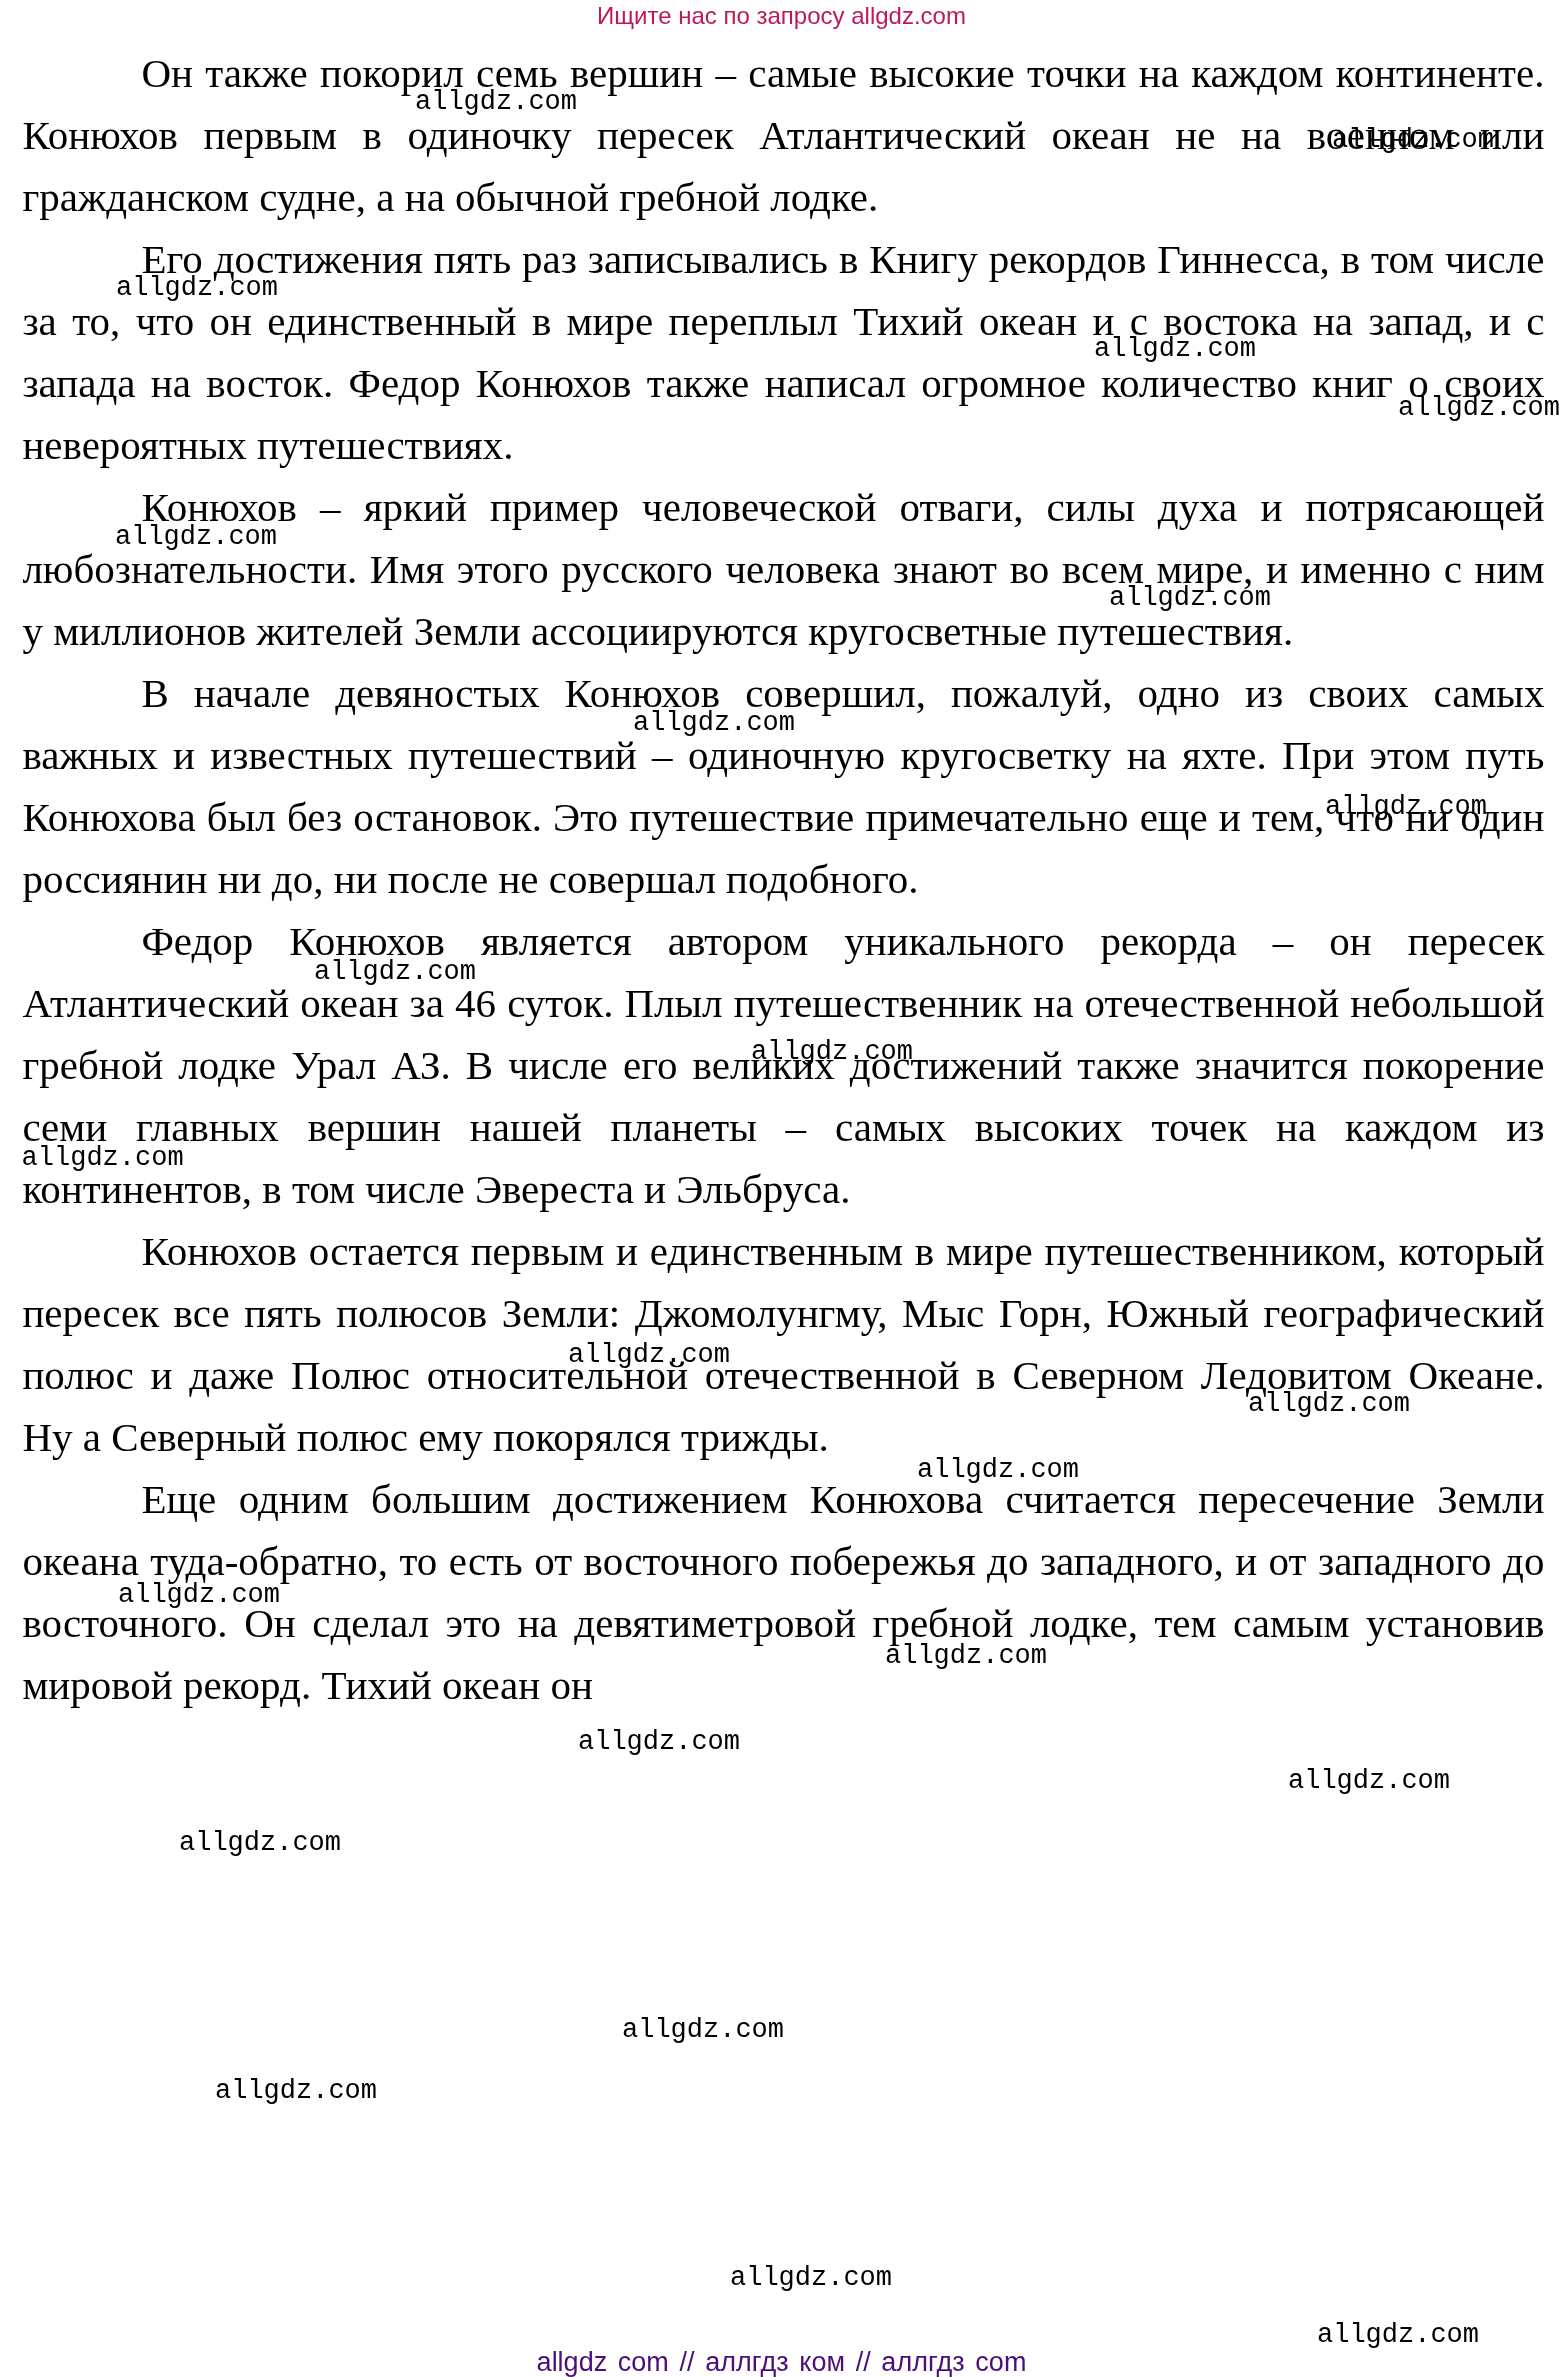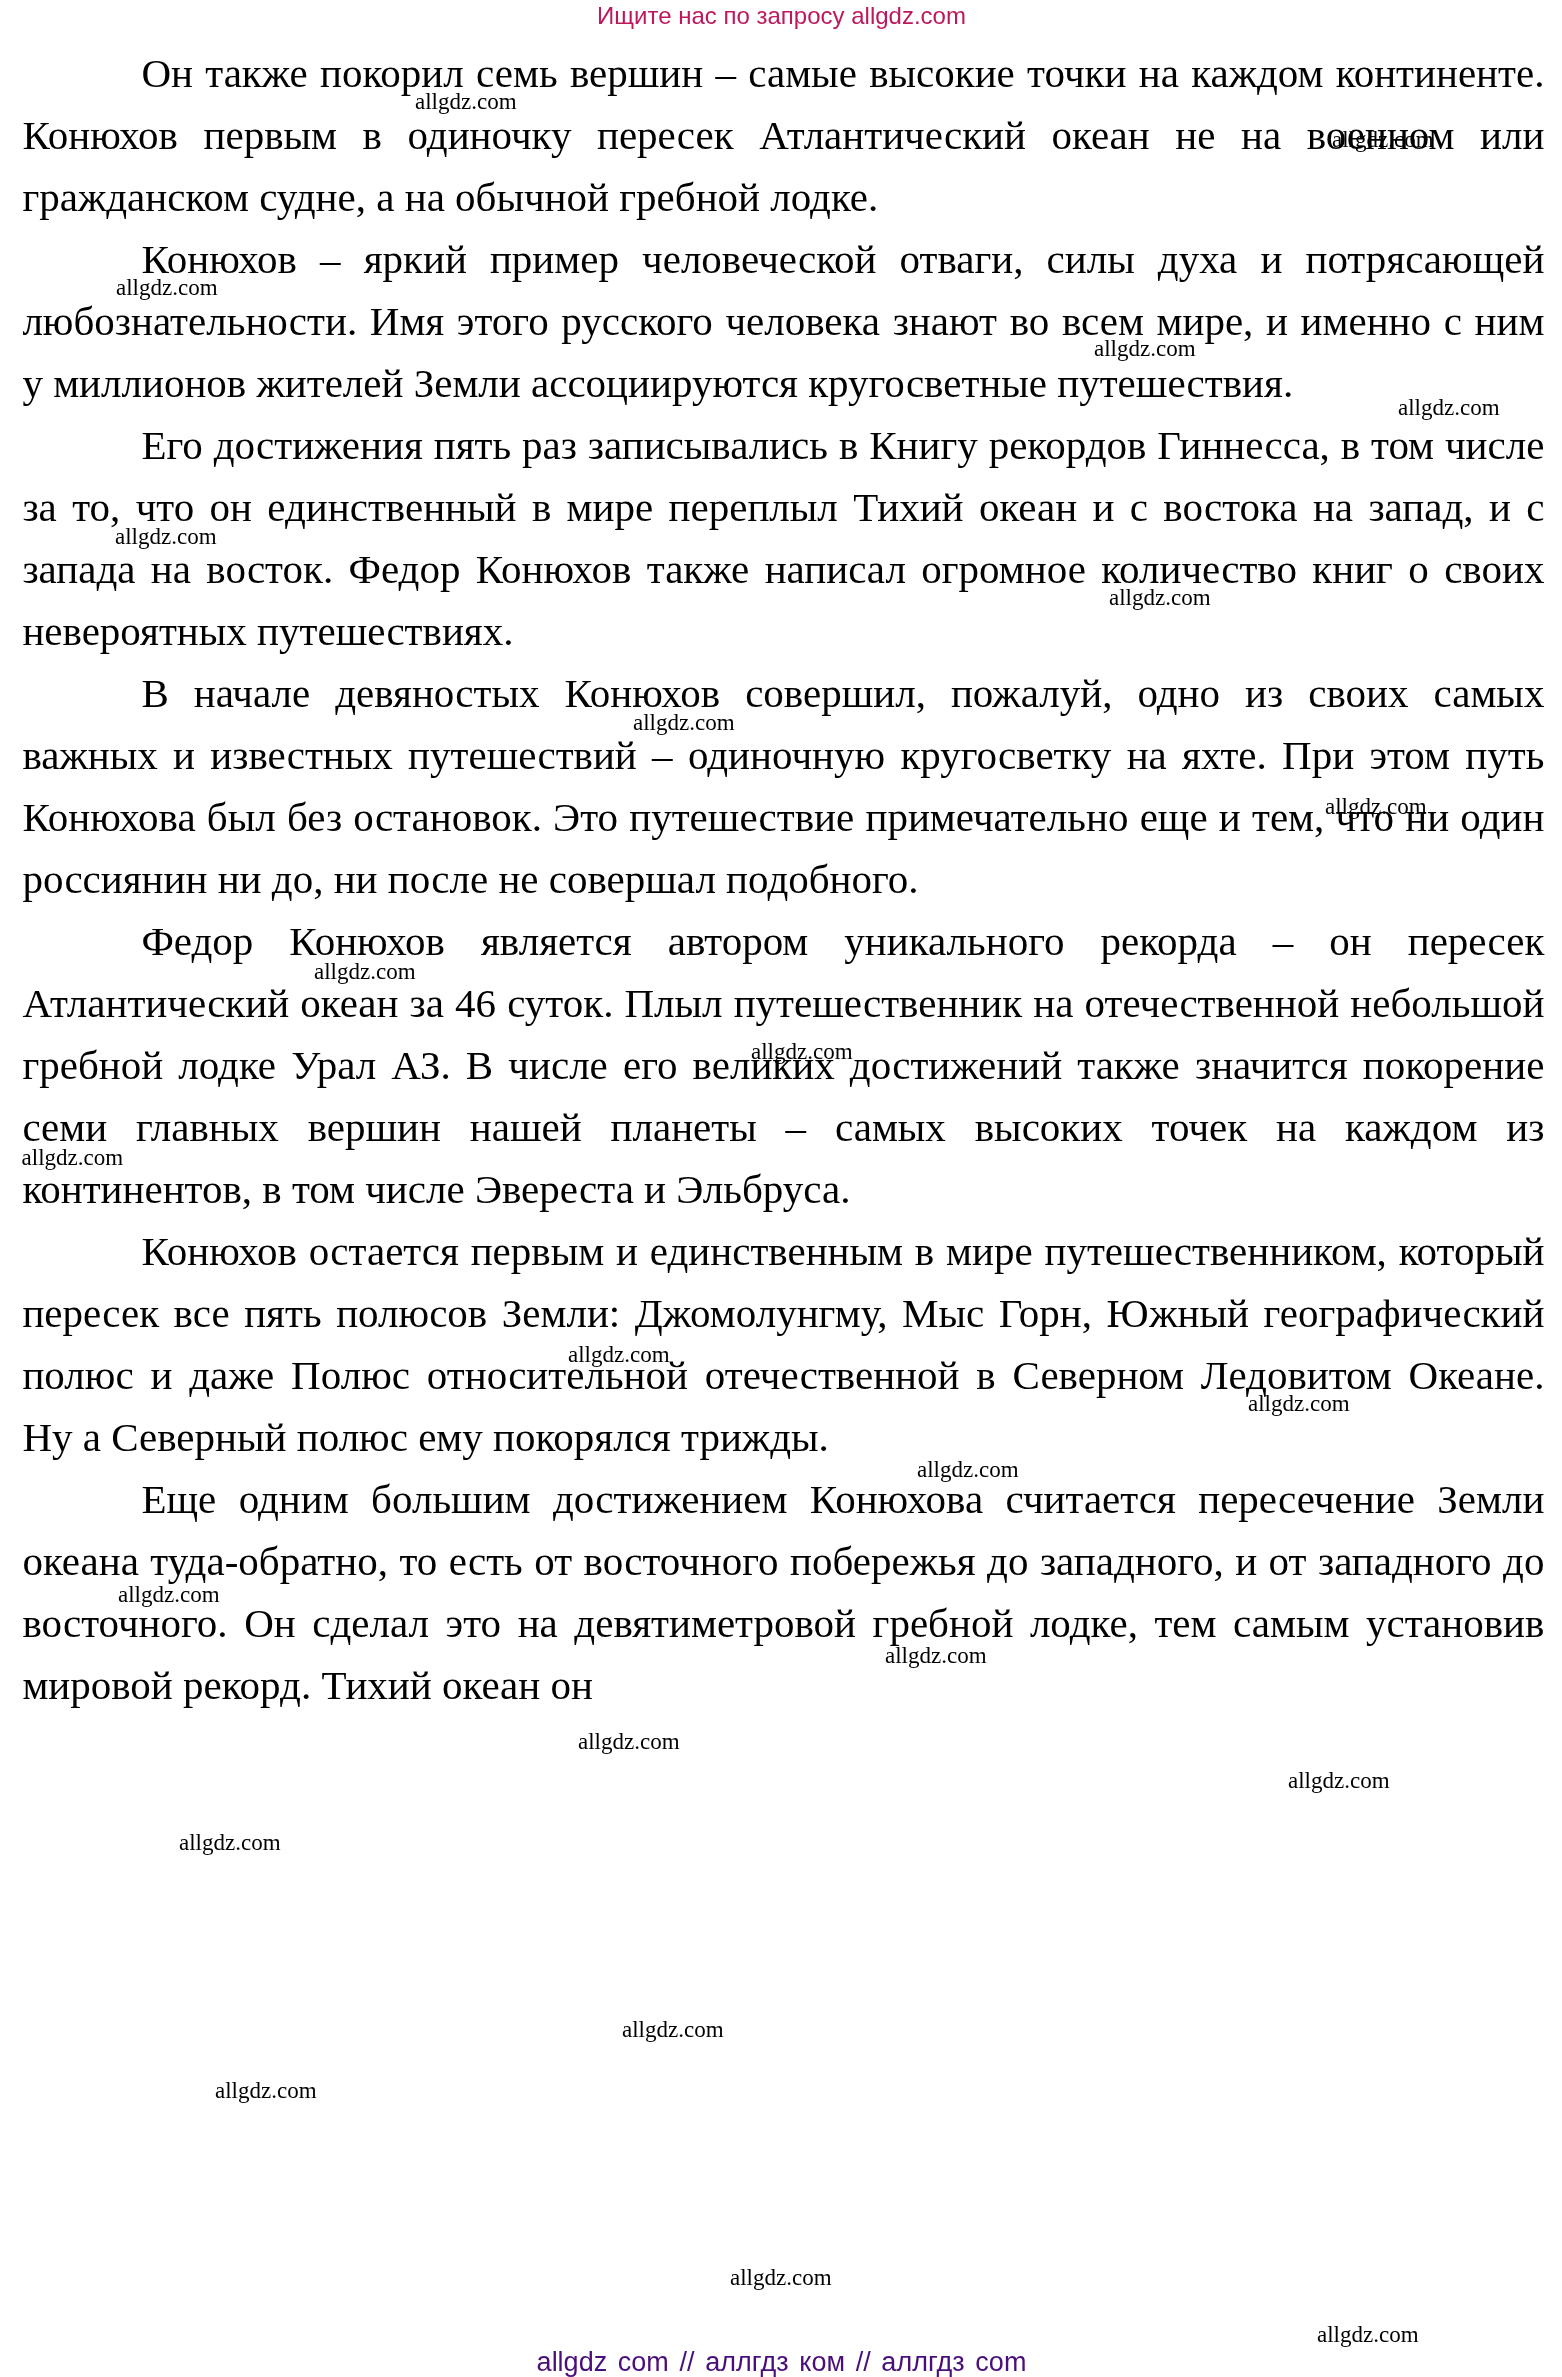--- a/index.html
+++ b/index.html
@@ -1,32 +1,32 @@
 <!DOCTYPE html>
 <html style="font-size:13px"><head>
 <meta charset="utf-8">
 <style>
   html,body{margin:0;padding:0;background:#fff;}
   body{width:1563px;height:2377px;position:relative;overflow:hidden;}
   .topline{position:absolute;top:1.6px;left:0;width:1563px;text-align:center;font-family:"Liberation Sans",sans-serif;font-size:24px;color:#be185d;}
   .page{position:absolute;left:22.4px;top:42px;width:1522px;font-family:"Liberation Serif",serif;font-size:41px;line-height:62px;color:#000;}
   .page p{margin:0;text-align:justify;text-indent:119px;}
   .page p.task{font-weight:bold;}
-  .wm{position:absolute;font-family:Liberation Serif, serif;font-size:23px;color:#000;white-space:nowrap;line-height:24px;}
+  .wm{position:absolute;font-family:Liberation Mono, monospace;font-size:27px;color:#000;white-space:nowrap;line-height:24px;}
   .footer{position:absolute;top:2347px;left:0;width:1563px;text-align:center;font-family:"Liberation Sans",sans-serif;font-size:27px;color:#4b0f7a;word-spacing:3.2px;}
 </style>
 </head>
 <body>
 
 <div class="topline">Ищите нас по запросу allgdz.com</div>
 
 <div class="page">
   <p>Он также покорил семь вершин – самые высокие точки на каждом континенте.  Конюхов первым в одиночку пересек Атлантический океан не на военном или гражданском судне, а на обычной гребной лодке.</p>
+  <p>Его достижения пять раз записывались в Книгу рекордов Гиннесса, в том числе за то, что он единственный в мире переплыл Тихий океан и с востока на запад, и с запада на восток. Федор Конюхов также написал огромное количество книг о своих невероятных путешествиях.</p>
   <p>Конюхов – яркий пример человеческой отваги, силы духа и потрясающей любознательности. Имя этого русского человека знают во всем мире, и именно с ним у миллионов жителей Земли ассоциируются кругосветные путешествия.</p>
-  <p>Его достижения пять раз записывались в Книгу рекордов Гиннесса, в том числе за то, что он единственный в мире переплыл Тихий океан и с востока на запад, и с запада на восток. Федор Конюхов также написал огромное количество книг о своих невероятных путешествиях.</p>
   <p>В начале девяностых Конюхов совершил, пожалуй, одно из своих самых важных и известных путешествий – одиночную кругосветку на яхте. При этом путь Конюхова был без остановок. Это путешествие примечательно еще и тем, что ни один россиянин ни до, ни после не совершал подобного.</p>
   <p>Федор Конюхов является автором уникального рекорда – он пересек Атлантический океан за 46 суток. Плыл путешественник на отечественной небольшой гребной лодке Урал АЗ. В числе его великих достижений также значится покорение семи главных вершин нашей планеты – самых высоких точек на каждом из континентов, в том числе Эвереста и Эльбруса.</p>
   <p>Конюхов остается первым и единственным в мире путешественником, который пересек все пять полюсов Земли: Джомолунгму, Мыс Горн, Южный географический полюс и даже Полюс относительной отечественной в Северном Ледовитом Океане. Ну а Северный полюс ему покорялся трижды.</p>
   <p>Еще одним большим достижением Конюхова считается пересечение Земли океана туда-обратно, то есть от восточного побережья до западного, и от западного до восточного. Он сделал это на девятиметровой гребной лодке, тем самым установив мировой рекорд. Тихий океан он</p>
 </div>
 
 <div class="wm" style="left:415px;top:90px">allgdz.com</div>
 <div class="wm" style="left:1332px;top:128px">allgdz.com</div>
 <div class="wm" style="left:116px;top:276px">allgdz.com</div>
 <div class="wm" style="left:1094px;top:337px">allgdz.com</div>

